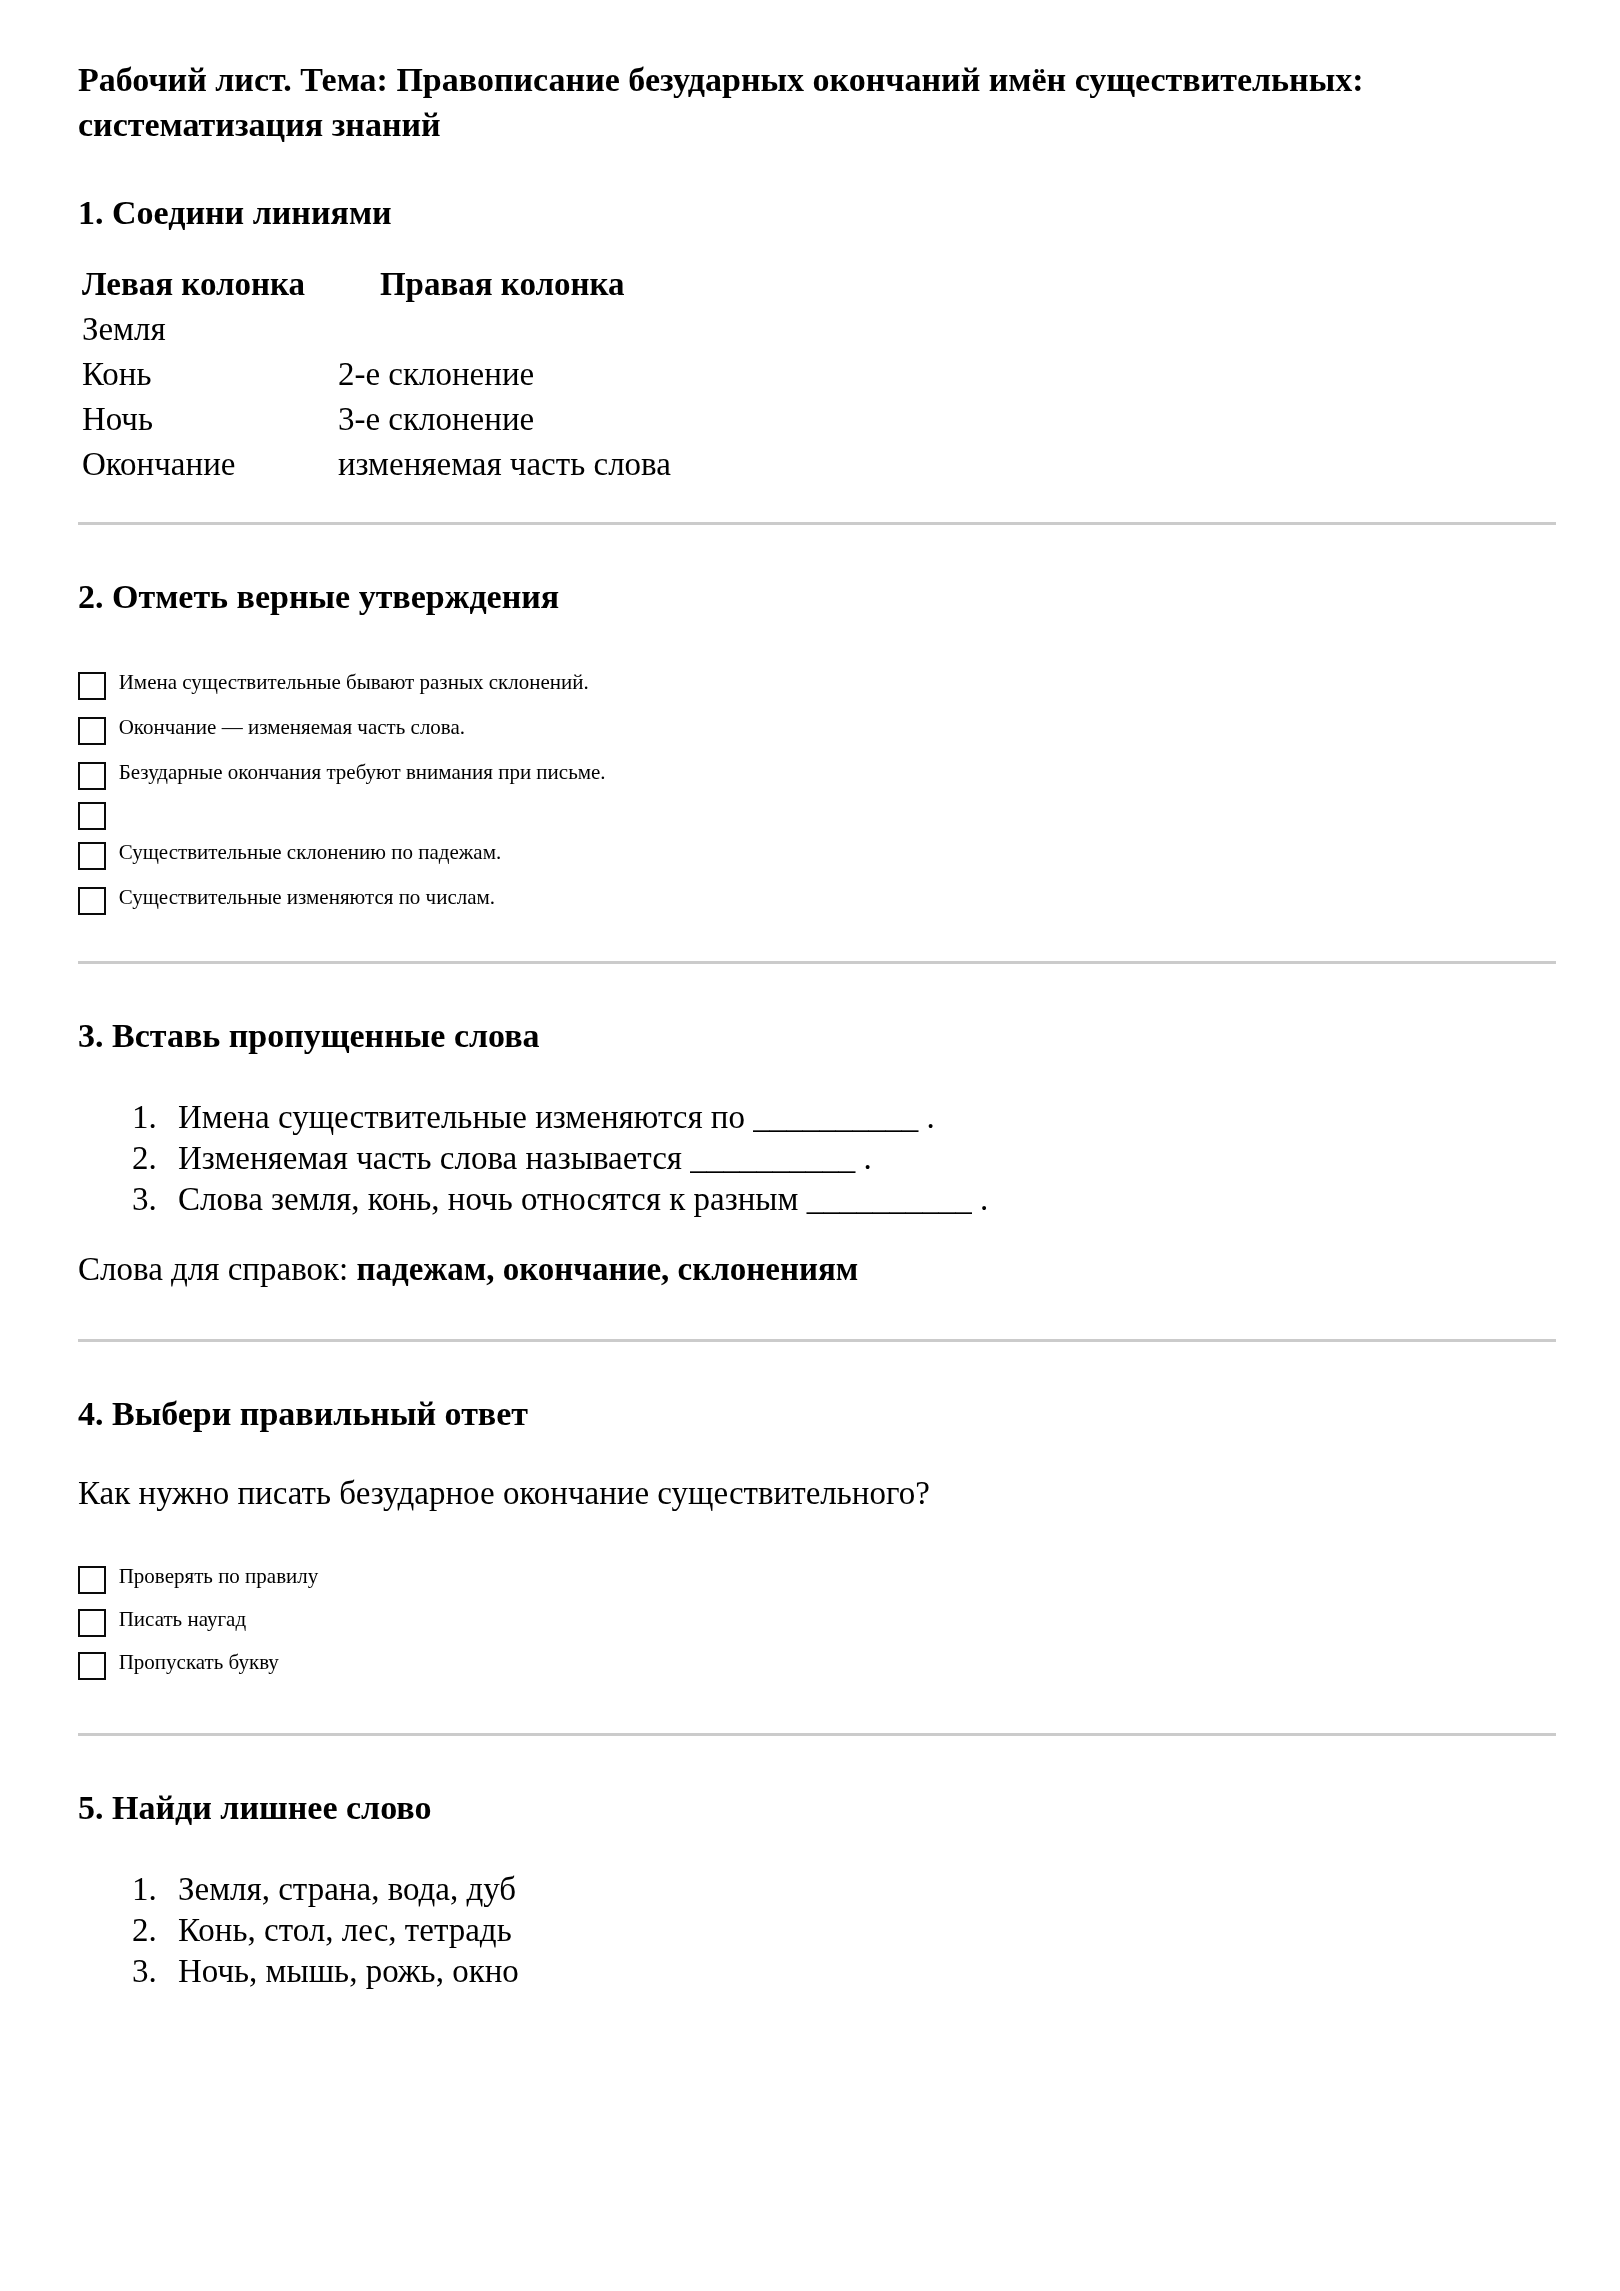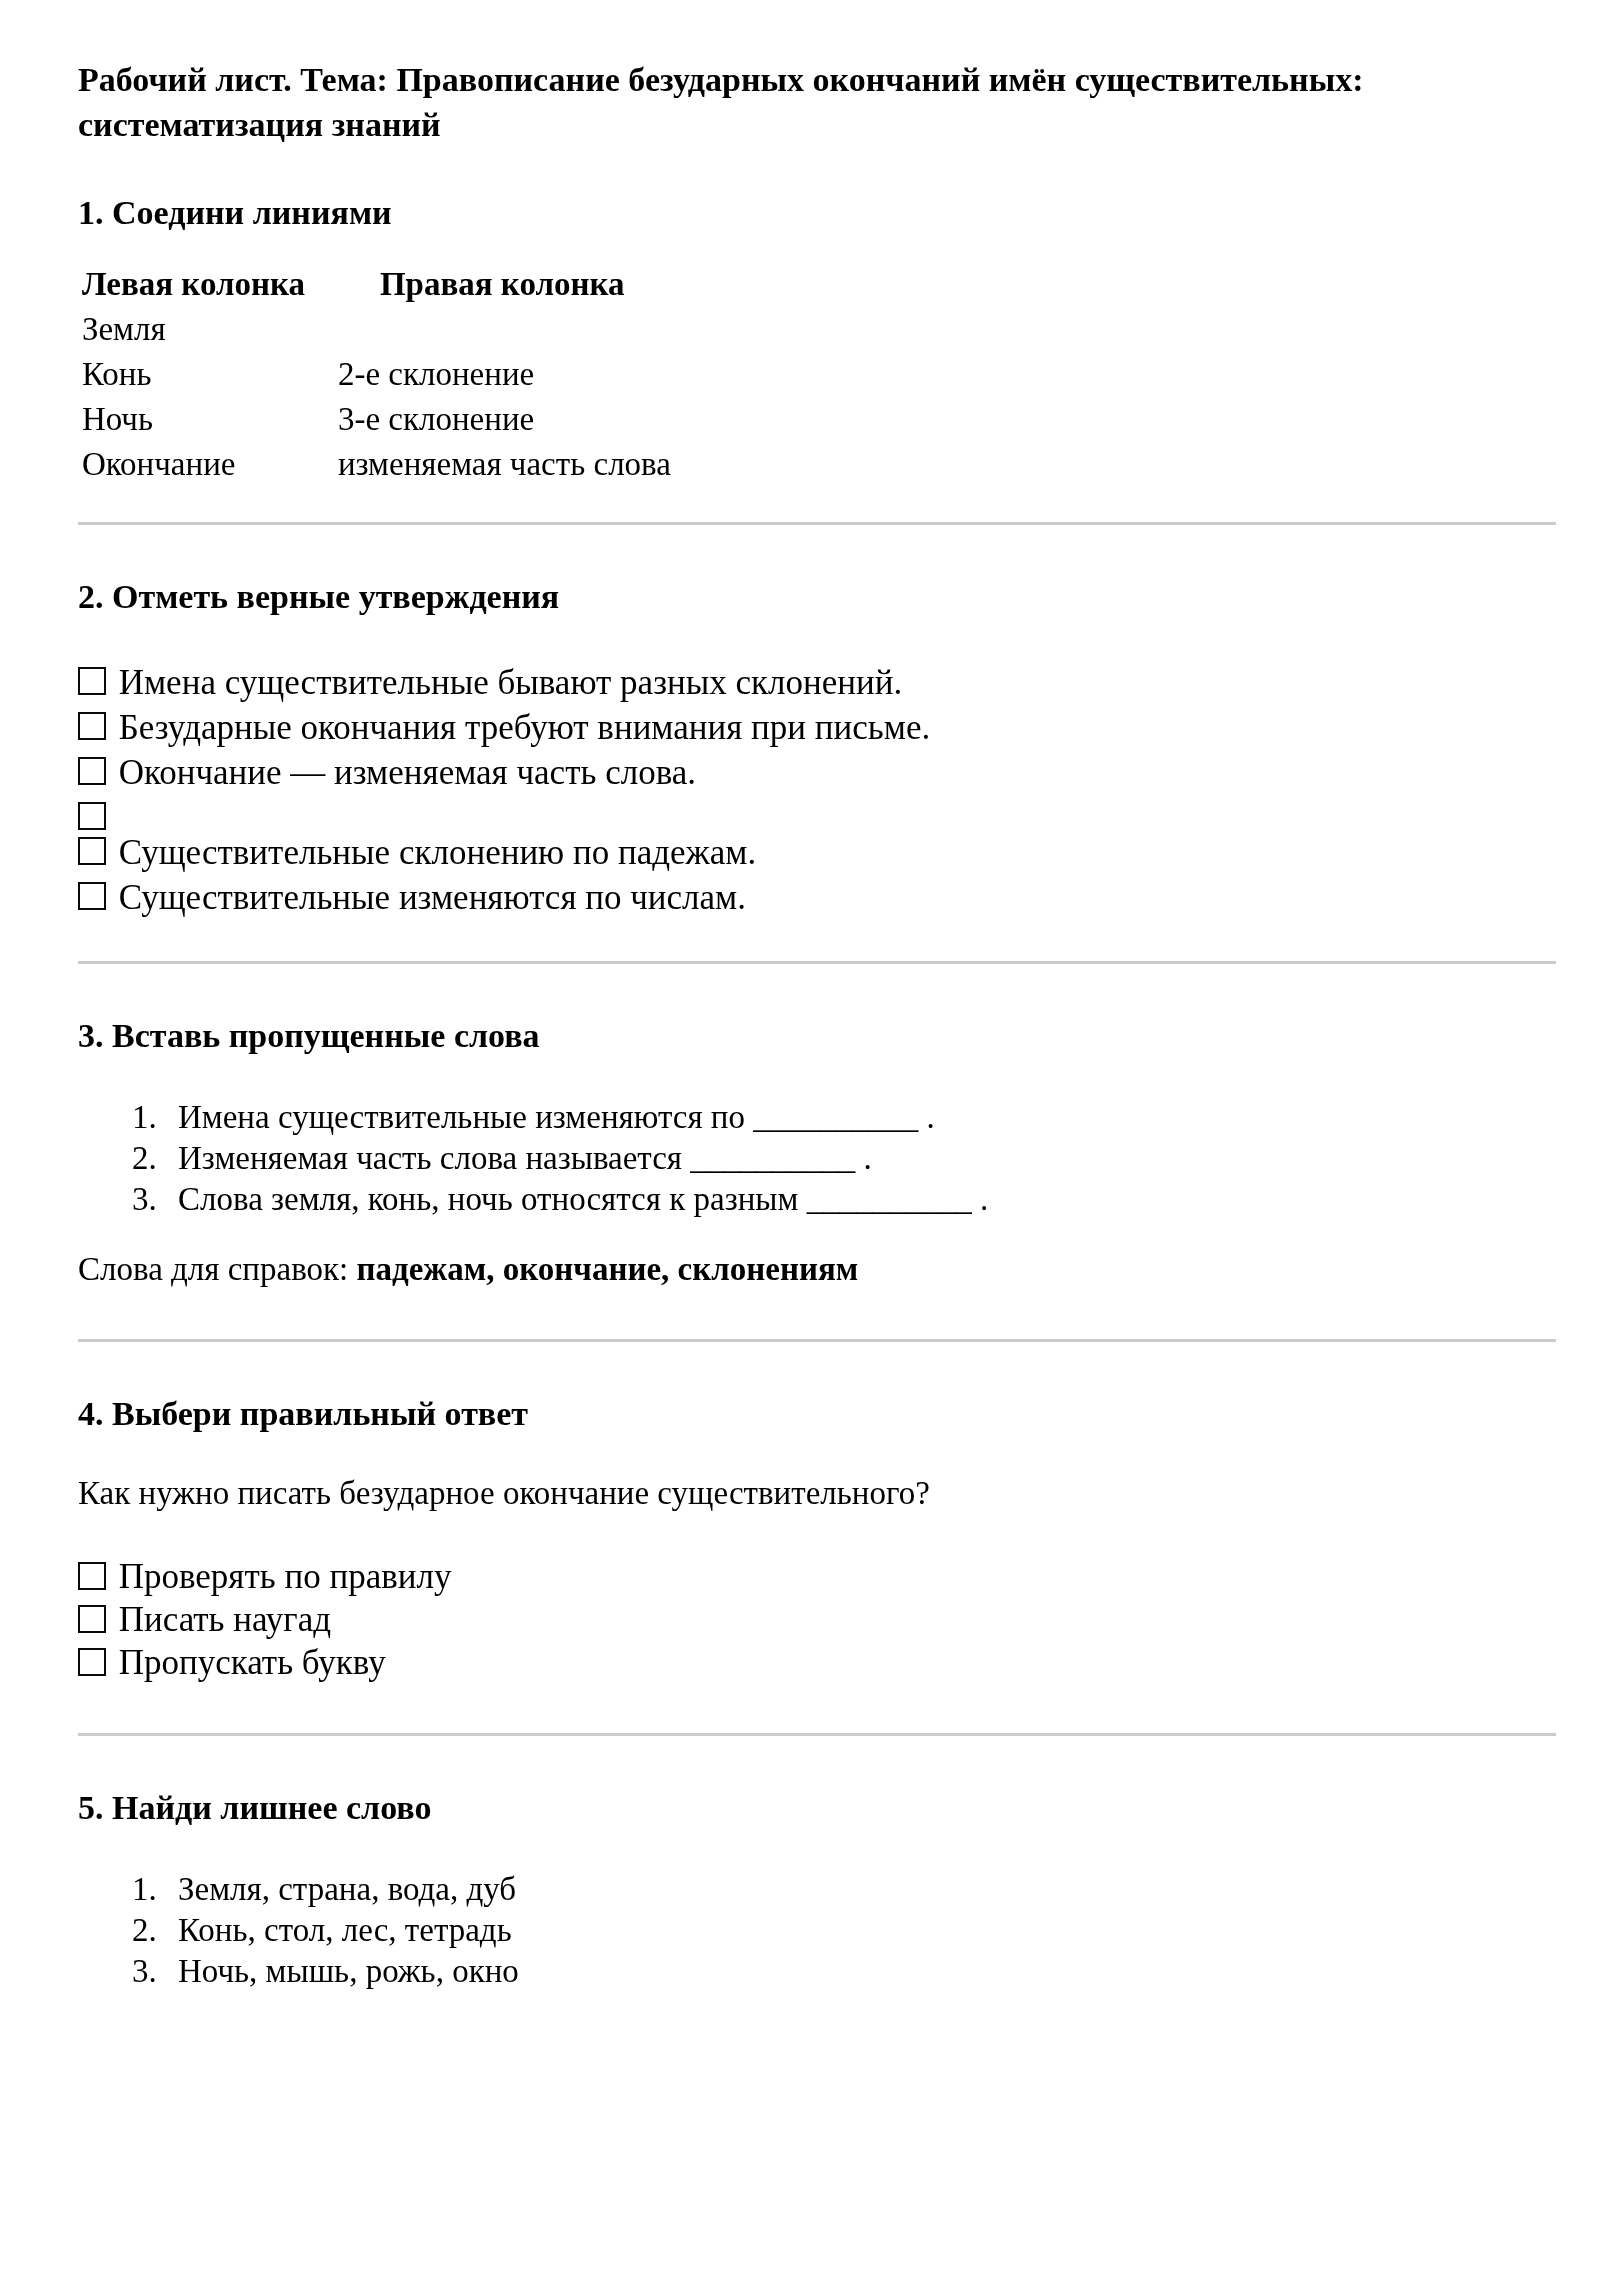--- a/index.html
+++ b/index.html
@@ -53,23 +53,23 @@
     gap: 28px;
   }
   .t-cell { white-space: nowrap; }
   .t-head .t-cell { font-weight: bold; }
   .t-head .c2 { padding-left: 42px; }
   
   .check-list { margin-top: 41px; }
   .check-list-s4 { margin-top: 39px; }
   .check-row {
     display: flex;
-    align-items: flex-start;
-    line-height: 45px;
-    font-size: 35px;
+    align-items: center;
+    line-height: 45px;
+    font-size: 21px;
   }
   .check-row-s4 { line-height: 43px; }
   .checkbox {
     box-sizing: border-box;
     flex: 0 0 auto;
     width: 28px;
     height: 28px;
     border: 2.9px solid #0a0a0a;
     margin: 6.9px 12.7px 0 0;
     background: #ffffff;
@@ -133,25 +133,25 @@
 
   <div class="section-heading h2-gap">2. Отметь верные утверждения</div>
 
   <div class="check-list">
     <div class="check-row">
       <span class="checkbox"></span>
       <span>Имена существительные бывают разных склонений.</span>
     </div>
     <div class="check-row">
       <span class="checkbox"></span>
+      <span>Окончание — изменяемая часть слова.</span>
+    </div>
+    <div class="check-row">
+      <span class="checkbox"></span>
       <span>Безударные окончания требуют внимания при письме.</span>
-    </div>
-    <div class="check-row">
-      <span class="checkbox"></span>
-      <span>Окончание — изменяемая часть слова.</span>
     </div>
     <div class="check-row">
       <span class="checkbox"></span>
     </div>
     <div class="check-row">
       <span class="checkbox"></span>
       <span>Существительные склонению по падежам.</span>
     </div>
     <div class="check-row">
       <span class="checkbox"></span>

